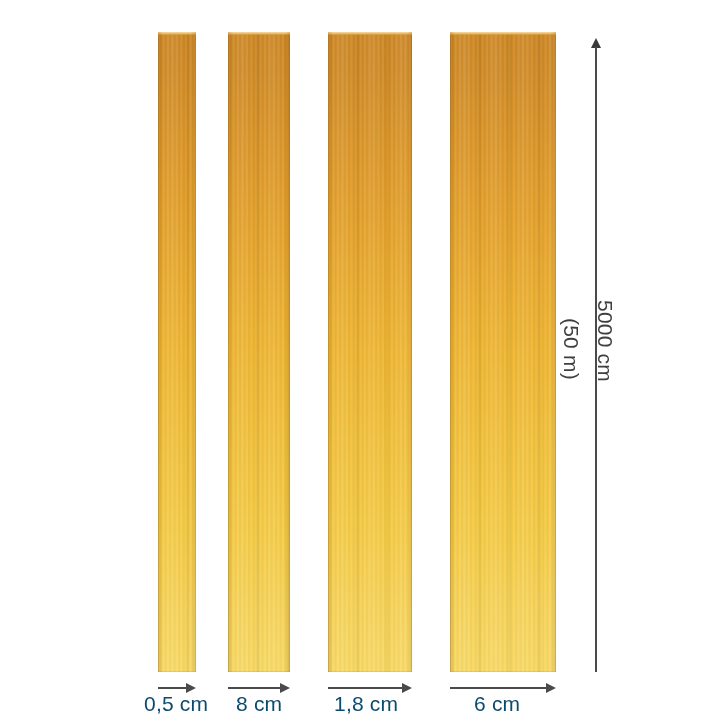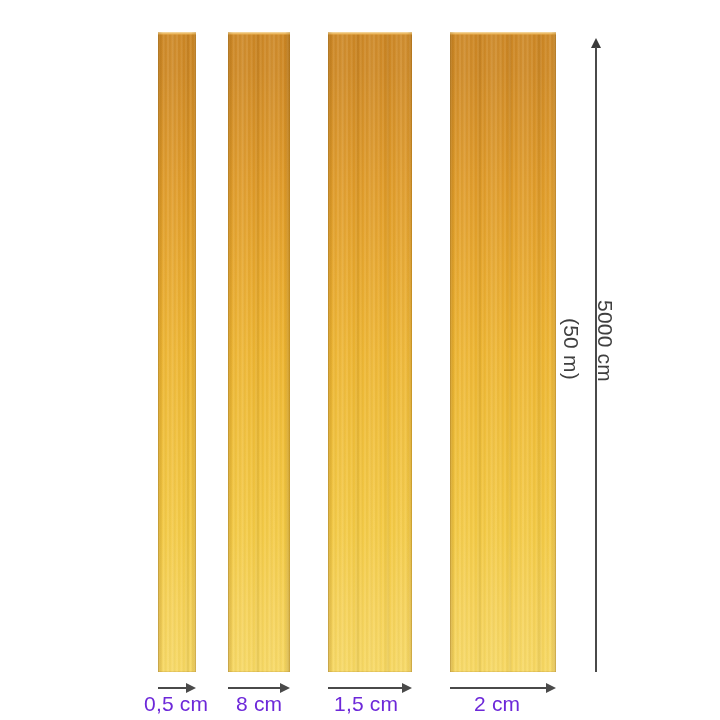--- a/index.html
+++ b/index.html
@@ -116,21 +116,21 @@
   #harrow-1 { left: 158px; width: 38px;  }
   #harrow-2 { left: 228px; width: 62px;  }
   #harrow-3 { left: 328px; width: 84px;  }
   #harrow-4 { left: 450px; width: 106px; }
 
   
   .h-label {
     position: absolute;
     top: 692px;
     font-size: 21px;
-    color: #6d28d9;
+    color: #0c4a6e;
     letter-spacing: 0.2px;
     white-space: nowrap;
     text-align: center;
   }
   #hlabel-1 { left: 144px; }
   #hlabel-2 { left: 236px; }
   #hlabel-3 { left: 334px; }
   #hlabel-4 { left: 474px; }
 
   
@@ -195,22 +195,22 @@
     <div class="shaft"></div>
     <div class="head"></div>
   </div>
   <div class="h-arrow" id="harrow-4">
     <div class="shaft"></div>
     <div class="head"></div>
   </div>
 
   <div class="h-label" id="hlabel-1">0,5 cm</div>
   <div class="h-label" id="hlabel-2">8 cm</div>
-  <div class="h-label" id="hlabel-3">1,5 cm</div>
-  <div class="h-label" id="hlabel-4">2 cm</div>
+  <div class="h-label" id="hlabel-3">1,8 cm</div>
+  <div class="h-label" id="hlabel-4">6 cm</div>
 
   <div id="v-arrow">
     <div class="head"></div>
     <div class="shaft"></div>
   </div>
 
   <div class="v-label" id="vlabel-primary">5000 cm</div>
   <div class="v-label" id="vlabel-secondary">(50 m)</div>
 
 </div>

